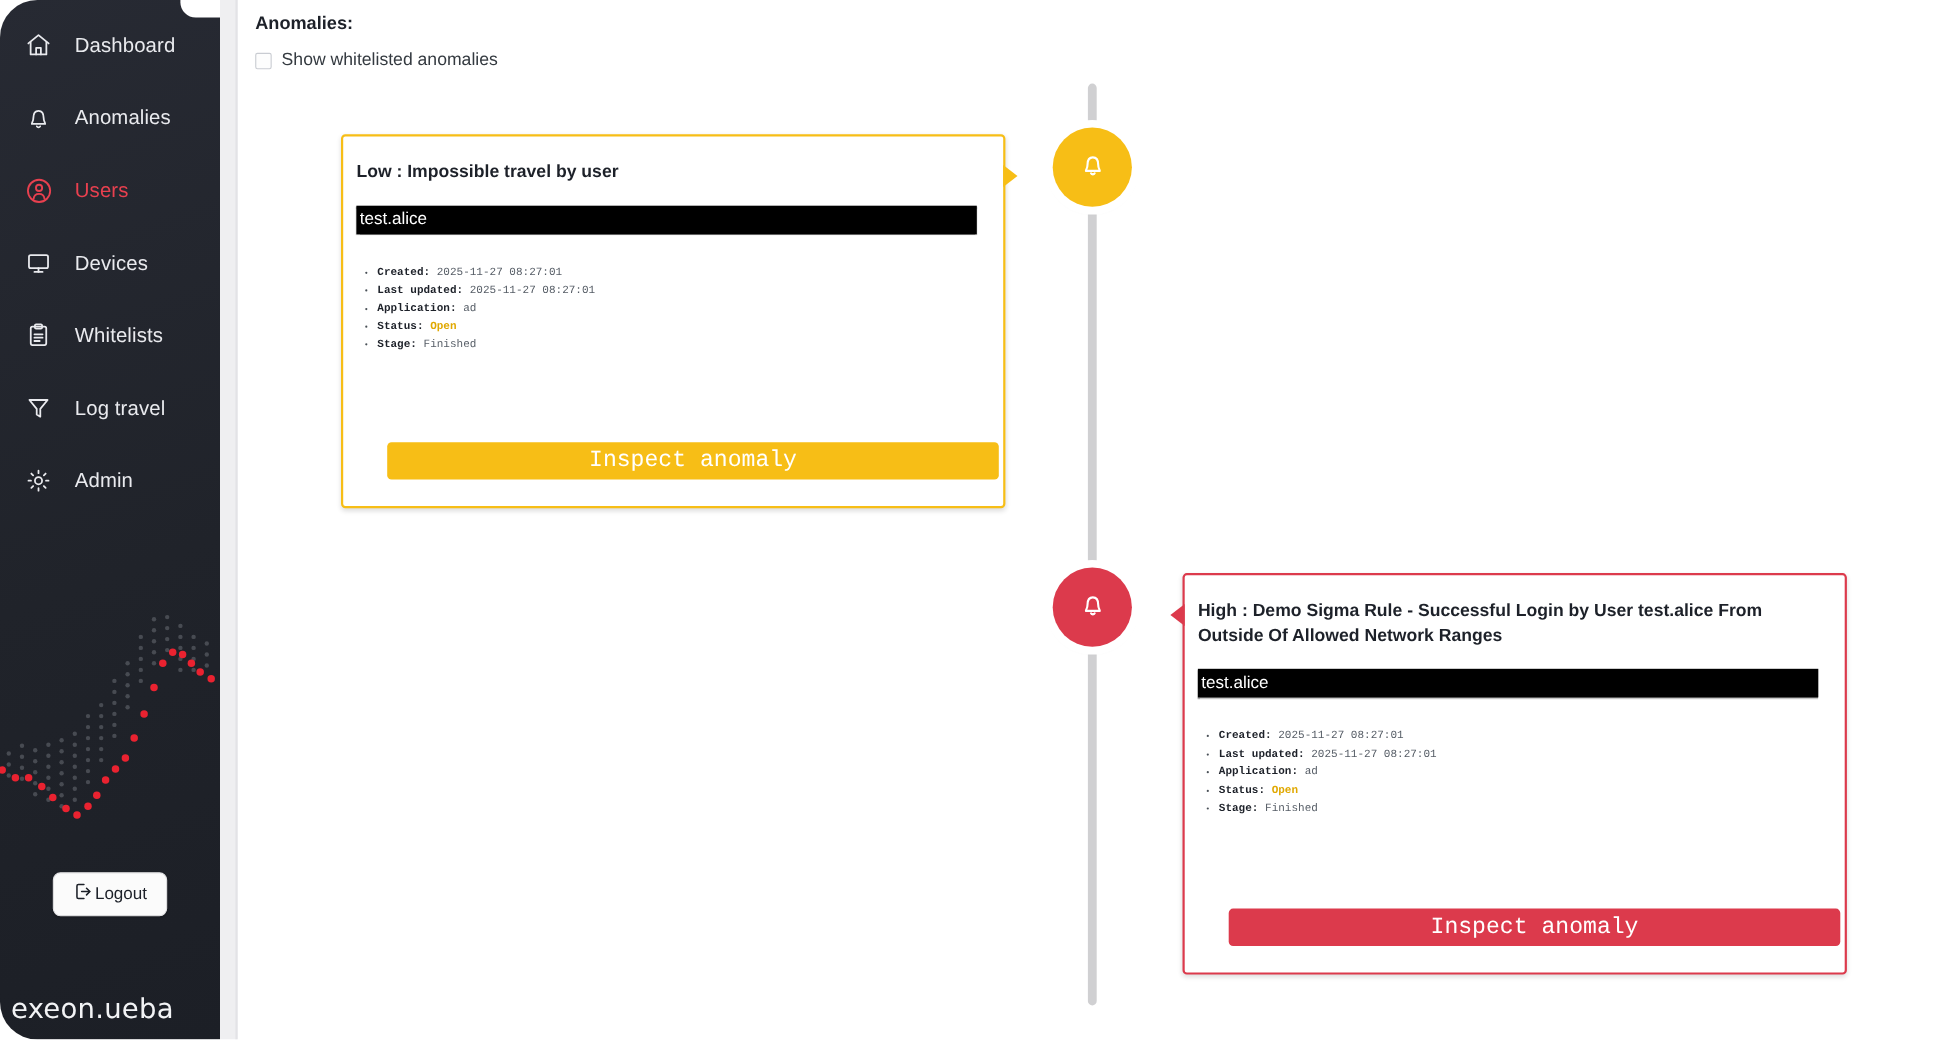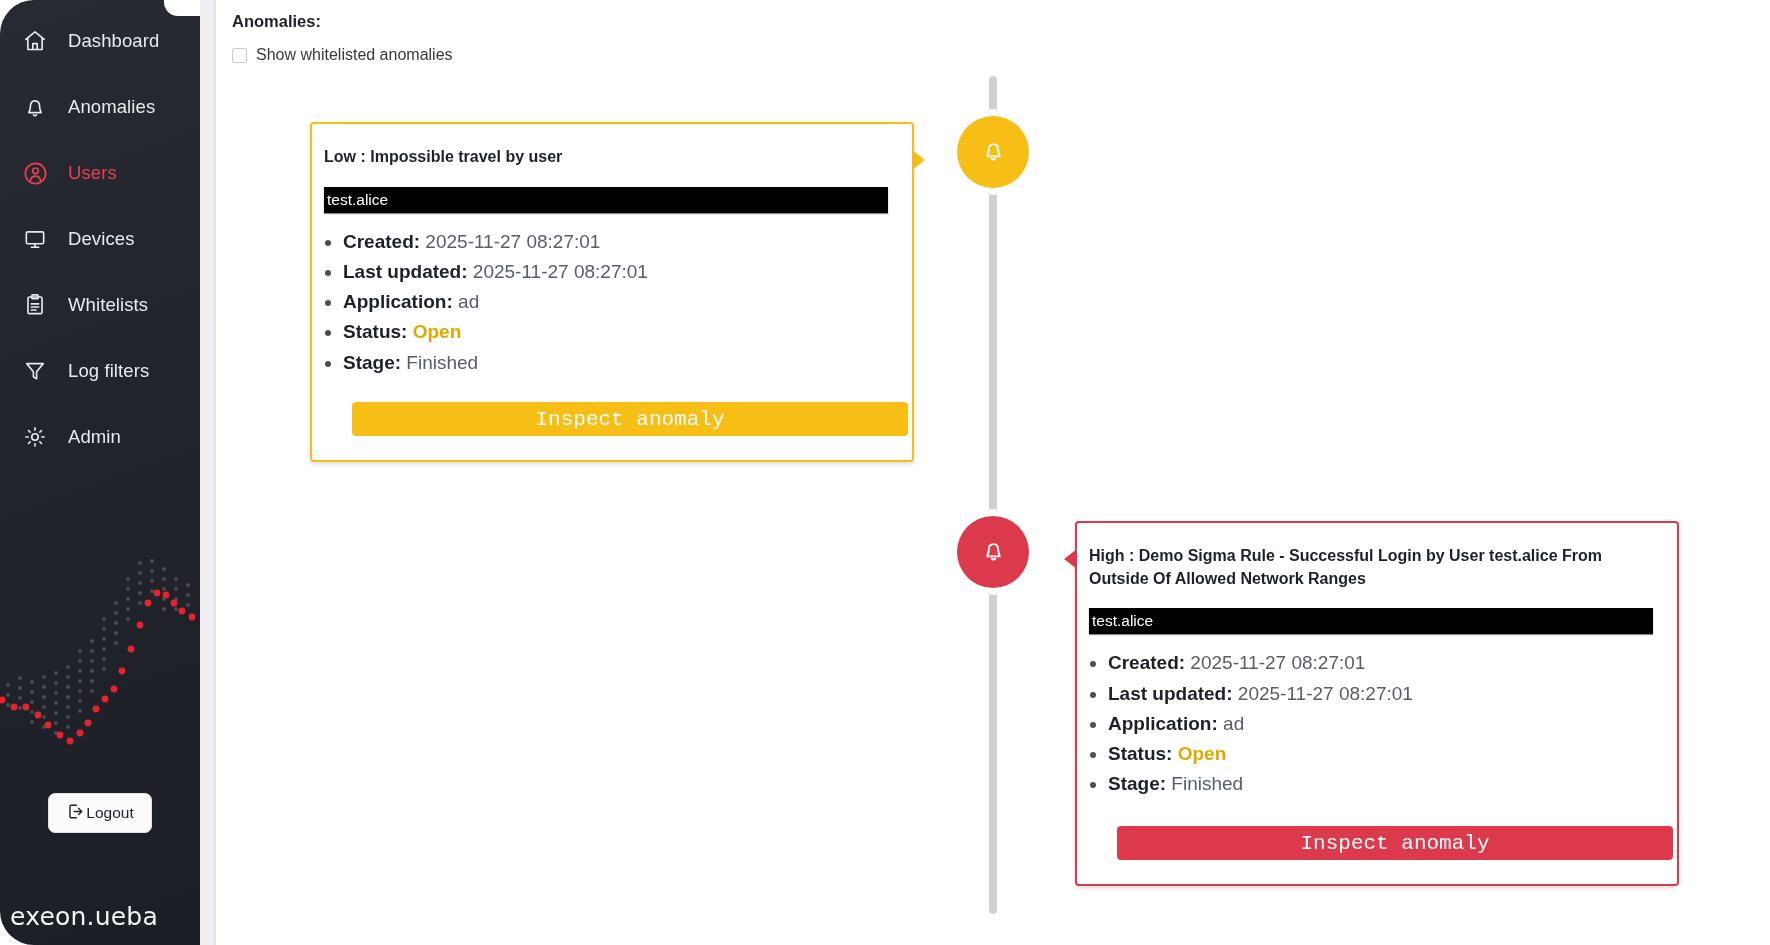--- a/index.html
+++ b/index.html
@@ -208,37 +208,38 @@
     font-weight: bold;
     color: #1d2129;
     line-height: 1.42;
     margin: 0 0 18px 0;
   }
   .redaction-bar {
     background: #000000;
     height: 26px;
     display: flex; align-items: center;
     padding-left: 3px;
-    margin-bottom: 14px;
+    margin-bottom: 28px;
     box-shadow: 0 1px 1px rgba(0,0,0,.45);
   }
   .redaction-text {
     color: #ffffff;
     font-size: 15.5px;
   }
   .meta-list {
     list-style: disc;
     margin: 0 0 0 0;
     padding-left: 19px;
   }
   .meta-list li {
-    font-size: 19px;
+    font-size: 10px;
     color: #495057;
     line-height: 1.54;
     margin-bottom: 1px;
+    font-family: Liberation Mono, monospace;
   }
   .meta-list li .k { font-weight: bold; color: #1d2129; }
   .meta-list li .v { color: #565d66; }
   .meta-list li .v.status-open { color: #e0a800; font-weight: bold; }
 
   .inspect-btn {
     position: absolute;
     left: 24px;
     width: 556px;
     height: 34px;
@@ -316,21 +317,21 @@
         </span>
         <span class="nav-label">Whitelists</span>
       </div>
 
       <div class="nav-item">
         <span class="nav-icon">
           <svg width="26" height="26" viewBox="0 0 24 24" fill="none" stroke="#e9eaee" stroke-width="1.5" stroke-linecap="round" stroke-linejoin="round">
             <path d="M4.4 5.2h15.2l-6.1 7.4v6.6l-3-1.8v-4.8z"></path>
           </svg>
         </span>
-        <span class="nav-label">Log filters</span>
+        <span class="nav-label">Log travel</span>
       </div>
 
       <div class="nav-item">
         <span class="nav-icon">
           <svg width="26" height="26" viewBox="0 0 24 24" fill="none" stroke="#e9eaee" stroke-width="1.5" stroke-linecap="round" stroke-linejoin="round">
             <circle cx="12" cy="12" r="3"></circle>
             <path d="M12 3.6v2.1M12 18.3v2.1M20.4 12h-2.1M5.7 12H3.6M18 6l-1.5 1.5M7.5 16.5 6 18M18 18l-1.5-1.5M7.5 7.5 6 6"></path>
           </svg>
         </span>
         <span class="nav-label">Admin</span>

